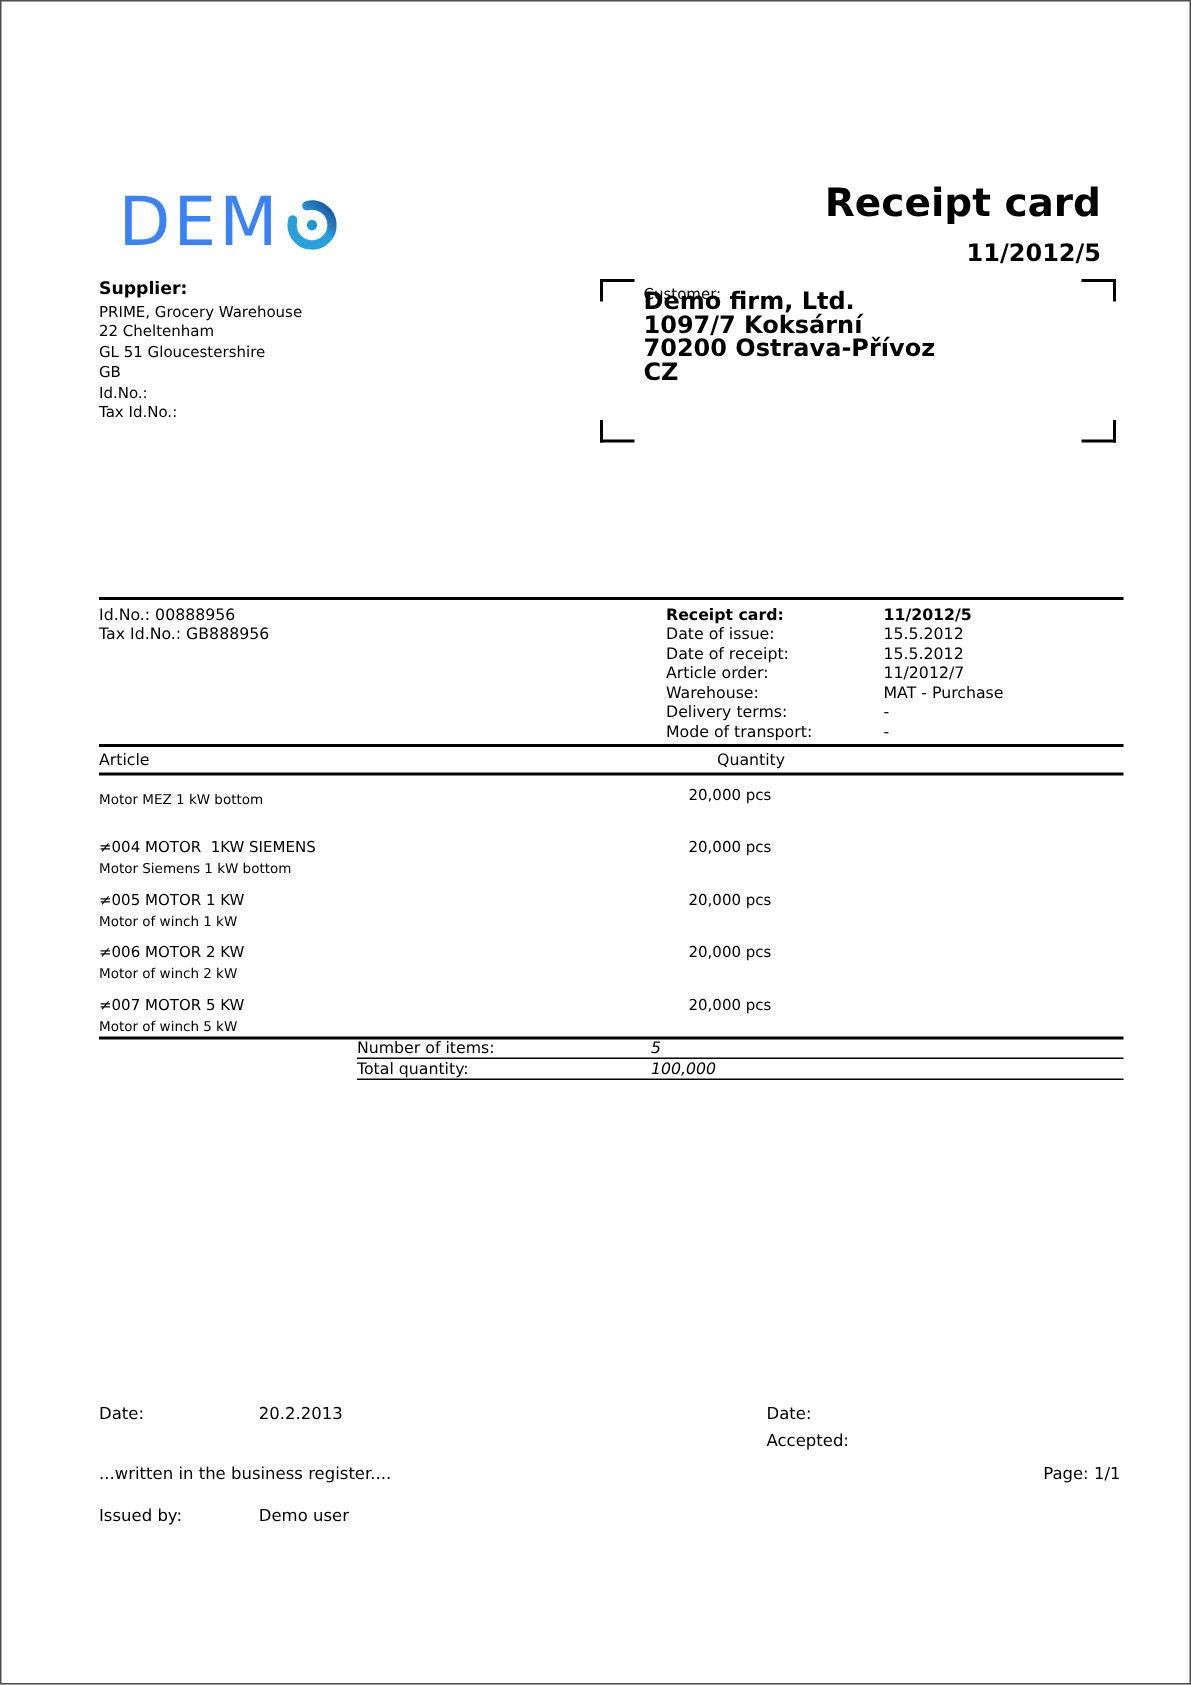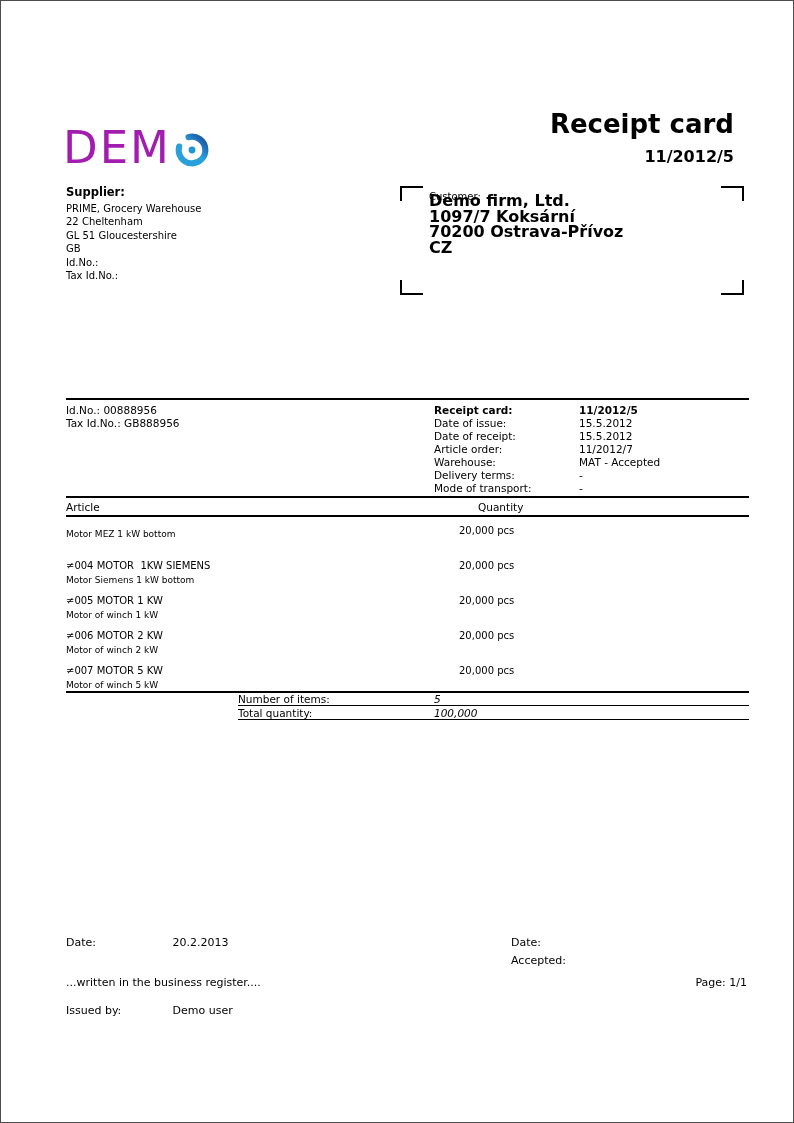--- a/index.html
+++ b/index.html
@@ -14,27 +14,28 @@
     overflow: hidden;
     margin: 0 auto;
   }
 
   
   .logo { position: absolute; left: 62px; top: 124px; display: flex; align-items: center; }
   .logo-text {
     font-size: 45px;
     font-weight: 400;
     letter-spacing: 2px;
-    color: #a21caf;
+    color: #3b82f6;
     line-height: 1;
+    margin-left: 16px;
   }
   .logo-o { margin-left: 2px; margin-top: 4px; }
 
   
-  .title-block { position: absolute; right: 59px; top: 108px; text-align: right; }
+  .title-block { position: absolute; right: 59px; top: 120px; text-align: right; }
   .doc-title { font-size: 26px; font-weight: bold; line-height: 1.2; }
   .doc-number { font-size: 16px; font-weight: bold; margin-top: 7px; }
 
   
   .supplier { position: absolute; left: 65px; top: 185px; font-size: 10px; line-height: 13.5px; }
   .supplier-label { font-size: 11.5px; font-weight: bold; margin-bottom: 2px; }
 
   
   .customer-window { position: absolute; left: 399px; top: 185px; width: 344px; height: 109px; }
   .corner { position: absolute; width: 23px; height: 15px; }
@@ -45,21 +46,21 @@
   .customer-label { position: absolute; left: 29px; top: 5px; font-size: 10px; }
   .customer-address { position: absolute; left: 29px; top: 7px; font-size: 16px; font-weight: bold; line-height: 15.5px; }
 
   
   .hr { position: absolute; left: 65px; width: 683px; background: #000; }
   .hr-thick { height: 2px; }
 
   
   .ids-block { position: absolute; left: 65px; top: 403px; font-size: 10.5px; line-height: 13px; }
   .details-block { position: absolute; left: 433px; top: 403px; width: 315px; font-size: 10.5px; line-height: 13px; }
-  .detail-row { display: flex; }
+  .detail-row { display: flex; margin-left: 10px; }
   .detail-label { width: 145px; flex: none; }
   .detail-row.bold { font-weight: bold; }
 
   
   .table-header { position: absolute; left: 65px; top: 500px; width: 683px; font-size: 10.5px; }
   .col-quantity-header { position: absolute; left: 412px; top: 0; }
   .items { position: absolute; left: 65px; top: 524px; width: 683px; }
   .item-row { position: absolute; left: 0; width: 683px; }
   .item-article { font-size: 10px; white-space: pre; }
   .item-desc { font-size: 9px; margin-top: 4px; white-space: pre; }
@@ -146,21 +147,21 @@
     <div class="detail-row">
       <span class="detail-label">Date of receipt:</span>
       <span class="detail-value">15.5.2012</span>
     </div>
     <div class="detail-row">
       <span class="detail-label">Article order:</span>
       <span class="detail-value">11/2012/7</span>
     </div>
     <div class="detail-row">
       <span class="detail-label">Warehouse:</span>
-      <span class="detail-value">MAT - Accepted</span>
+      <span class="detail-value">MAT - Purchase</span>
     </div>
     <div class="detail-row">
       <span class="detail-label">Delivery terms:</span>
       <span class="detail-value">-</span>
     </div>
     <div class="detail-row">
       <span class="detail-label">Mode of transport:</span>
       <span class="detail-value">-</span>
     </div>
   </div>

